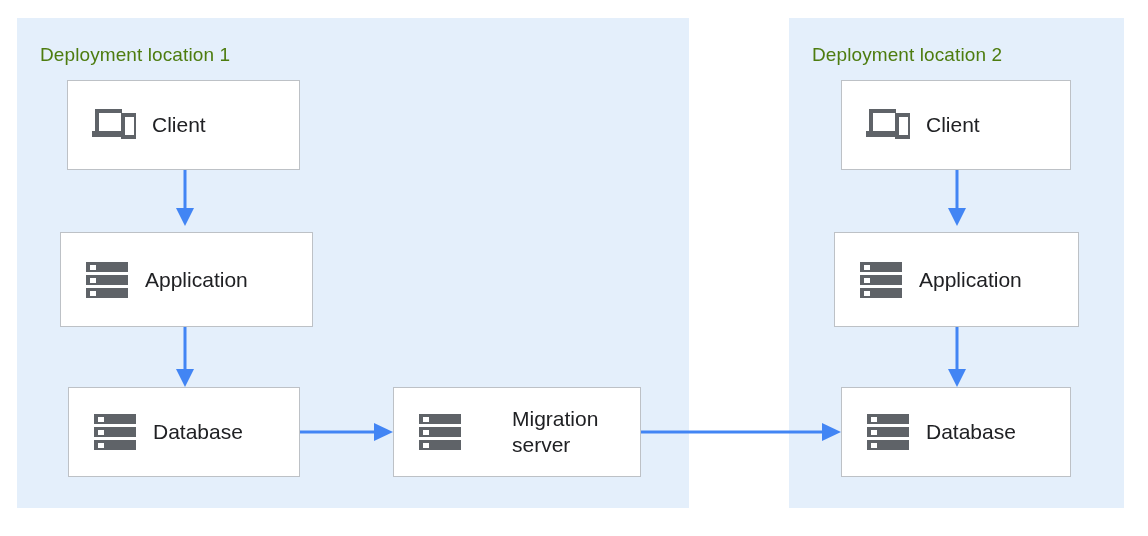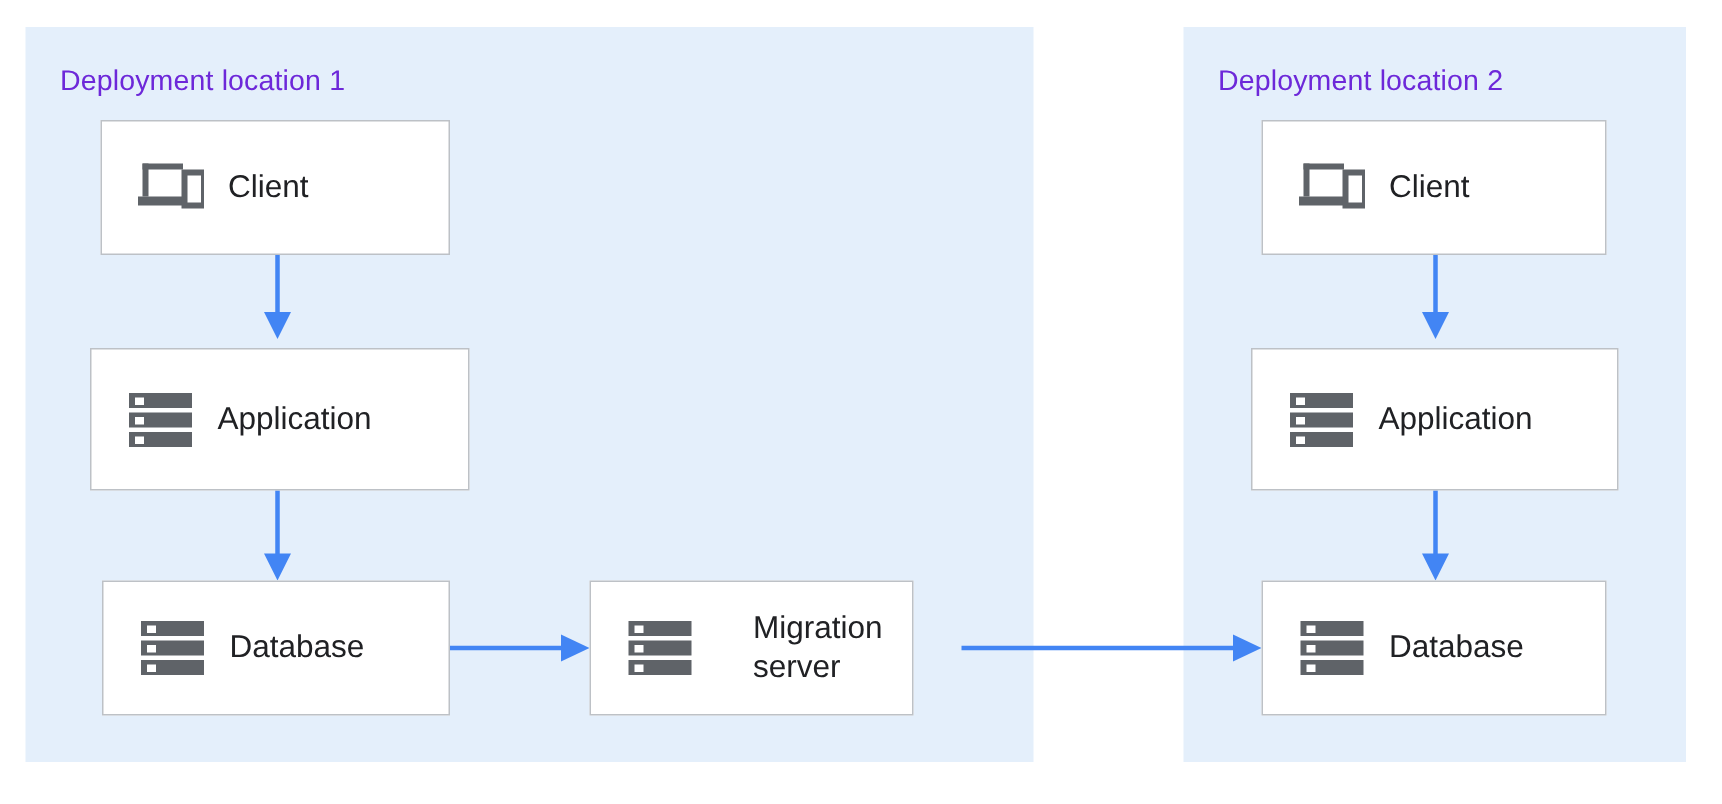--- a/index.html
+++ b/index.html
@@ -18,21 +18,21 @@
     overflow: hidden;
   }
 
   
   .zone {
     position: absolute;
     background: #E4EFFB;
   }
   .zone-label {
     position: absolute;
-    color: #6d28d9;
+    color: #4d7c0f;
     font-size: 19px;
     line-height: 19px;
     letter-spacing: 0.1px;
     white-space: nowrap;
     font-family: "Liberation Sans", sans-serif;
   }
 
   
   .node {
     position: absolute;
@@ -156,21 +156,21 @@
         <rect x="5" y="5" width="6" height="5" fill="#ffffff"></rect>
         <rect x="1" y="15" width="42" height="10" fill="#5F6368"></rect>
         <rect x="5" y="18" width="6" height="5" fill="#ffffff"></rect>
         <rect x="1" y="28" width="42" height="10" fill="#5F6368"></rect>
         <rect x="5" y="31" width="6" height="5" fill="#ffffff"></rect>
       </svg>
     </span>
     <span class="node-label">Database</span>
   </div>
 
-  <div class="node" style="left:393px; top:387px; width:216px; height:90px;gap:24px;">
+  <div class="node" style="left:393px; top:387px; width:248px; height:90px;gap:24px;">
     <span class="node-icon">
       <svg width="44" height="40" viewBox="0 0 44 40" xmlns="http://www.w3.org/2000/svg">
         <rect x="1" y="2" width="42" height="10" fill="#5F6368"></rect>
         <rect x="5" y="5" width="6" height="5" fill="#ffffff"></rect>
         <rect x="1" y="15" width="42" height="10" fill="#5F6368"></rect>
         <rect x="5" y="18" width="6" height="5" fill="#ffffff"></rect>
         <rect x="1" y="28" width="42" height="10" fill="#5F6368"></rect>
         <rect x="5" y="31" width="6" height="5" fill="#ffffff"></rect>
       </svg>
     </span>

